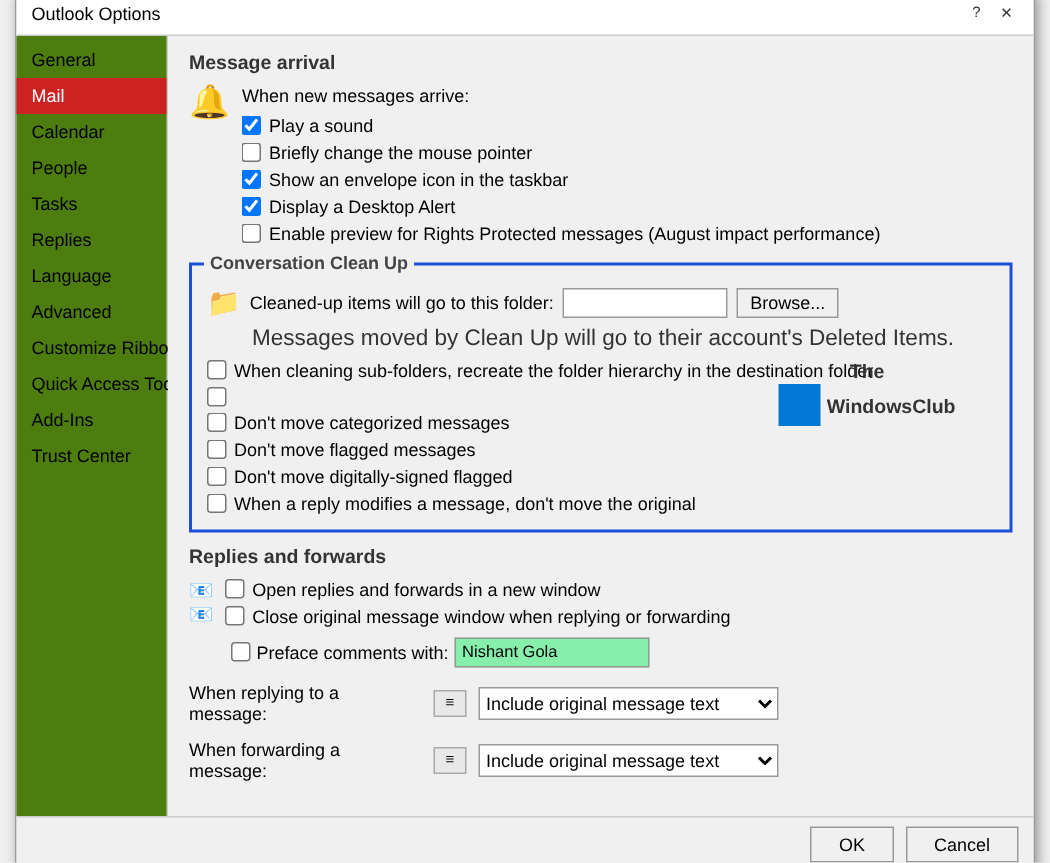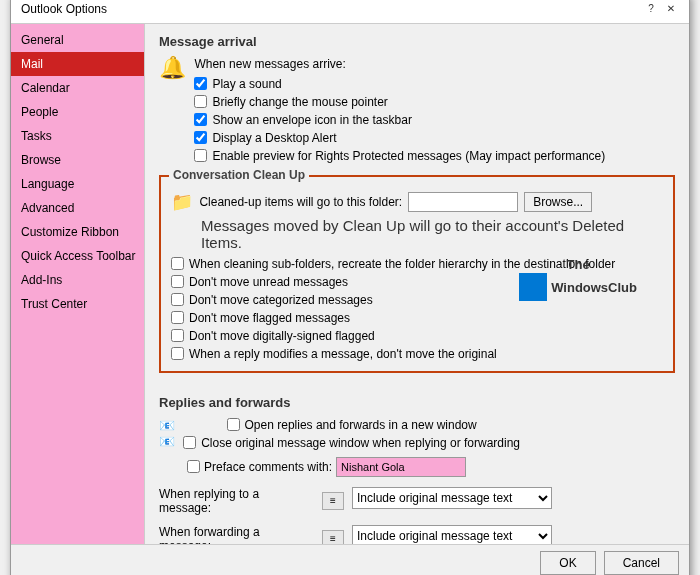--- a/index.html
+++ b/index.html
@@ -53,22 +53,22 @@
       border: none;
       color: #333;
     }
 
     .dialog-body {
       display: flex;
       height: 520px;
     }
 
     .sidebar {
-      width: 134px;
-      background: #f9a8d4;
+      width: 101px;
+      background: #4d7c0f;
       border-right: 1px solid #ccc;
       padding: 4px 0;
     }
 
     .sidebar-item {
       padding: 5px 10px;
       cursor: pointer;
       font-size: 12px;
       color: #000;
       white-space: nowrap;
@@ -214,25 +214,26 @@
       gap: 4px;
       margin-top: 2px;
     }
 
     .preface-input {
       width: 130px;
       height: 20px;
       border: 1px solid #999;
       font-size: 11px;
       padding: 0 4px;
-      background: #f9a8d4;
+      background: #86efac;
     }
 
     .dropdown-row {
       display: flex;
+      align-items: center;
       gap: 8px;
       margin-top: 5px;
     }
 
     .dropdown-label {
       font-size: 12px;
       width: 155px;
       flex-shrink: 0;
     }
 
@@ -277,23 +278,23 @@
       border: 1px solid #999;
       background: #f0f0f0;
       cursor: pointer;
     }
 
     .footer-btn.primary {
       background: #f0f0f0;
     }
 
     .conv-section-wrapper {
-      border: 2px solid #c2410c;
+      border: 2px solid #1d4ed8;
       padding: 10px;
-      margin-bottom: 22px;
+      margin-bottom: 8px;
       position: relative;
     }
 
     .conv-section-header {
       position: absolute;
       top: -9px;
       left: 8px;
       background: #f0f0f0;
       padding: 0 4px;
       font-size: 12px;
@@ -315,21 +316,21 @@
   </div>
 
   <div class="dialog-body">
 
     <div class="sidebar">
       <div class="sidebar-item">General</div>
       <div class="sidebar-item active">Mail</div>
       <div class="sidebar-item">Calendar</div>
       <div class="sidebar-item">People</div>
       <div class="sidebar-item">Tasks</div>
-      <div class="sidebar-item">Browse</div>
+      <div class="sidebar-item">Replies</div>
       <div class="sidebar-item">Language</div>
       <div class="sidebar-item">Advanced</div>
       <div class="sidebar-item">Customize Ribbon</div>
       <div class="sidebar-item">Quick Access Toolbar</div>
       <div class="sidebar-item">Add-Ins</div>
       <div class="sidebar-item">Trust Center</div>
     </div>
 
     <div class="main-content">
 
@@ -351,21 +352,21 @@
             <label class="checkbox-row">
               <input type="checkbox" checked="" style="">
               <span>Show an envelope icon in the taskbar</span>
             </label>
             <label class="checkbox-row">
               <input type="checkbox" checked="" style="">
               <span>Display a Desktop Alert</span>
             </label>
             <label class="checkbox-row">
               <input type="checkbox" style="">
-              <span>Enable preview for Rights Protected messages (May impact performance)</span>
+              <span>Enable preview for Rights Protected messages (August impact performance)</span>
             </label>
           </div>
         </div>
       </div>
 
       <div class="conv-section-wrapper">
         <span class="conv-section-header">Conversation Clean Up</span>
 
         <div class="folder-row" style="margin-top:4px;">
 
@@ -377,21 +378,20 @@
 
         <div class="info-text">Messages moved by Clean Up will go to their account's Deleted Items.</div>
 
         <div class="watermark-area">
           <label class="checkbox-row">
             <input type="checkbox" style="">
             <span>When cleaning sub-folders, recreate the folder hierarchy in the destination folder</span>
           </label>
           <label class="checkbox-row" style="margin-top:4px;">
             <input type="checkbox" style="">
-            <span>Don't move unread messages</span>
           </label>
           <label class="checkbox-row" style="margin-top:4px;">
             <input type="checkbox" style="">
             <span>Don't move categorized messages</span>
           </label>
           <label class="checkbox-row" style="margin-top:4px;">
             <input type="checkbox" style="">
             <span>Don't move flagged messages</span>
           </label>
           <label class="checkbox-row" style="margin-top:4px;">
@@ -416,21 +416,21 @@
       </div>
 
       <div class="replies-section">
         <div class="section-title">Replies and forwards</div>
         <div class="replies-rows">
           <div class="reply-icon-row">
             <div style="display:flex; flex-direction:column; gap:1px; font-size:13px;">
               <span>📧</span>
               <span>📧</span>
             </div>
-            <div style="display:flex; flex-direction:column; gap:4px;align-items:center;">
+            <div style="display:flex; flex-direction:column; gap:4px;">
               <label class="checkbox-row">
                 <input type="checkbox" style="">
                 <span>Open replies and forwards in a new window</span>
               </label>
               <label class="checkbox-row">
                 <input type="checkbox" style="">
                 <span>Close original message window when replying or forwarding</span>
               </label>
             </div>
           </div>

